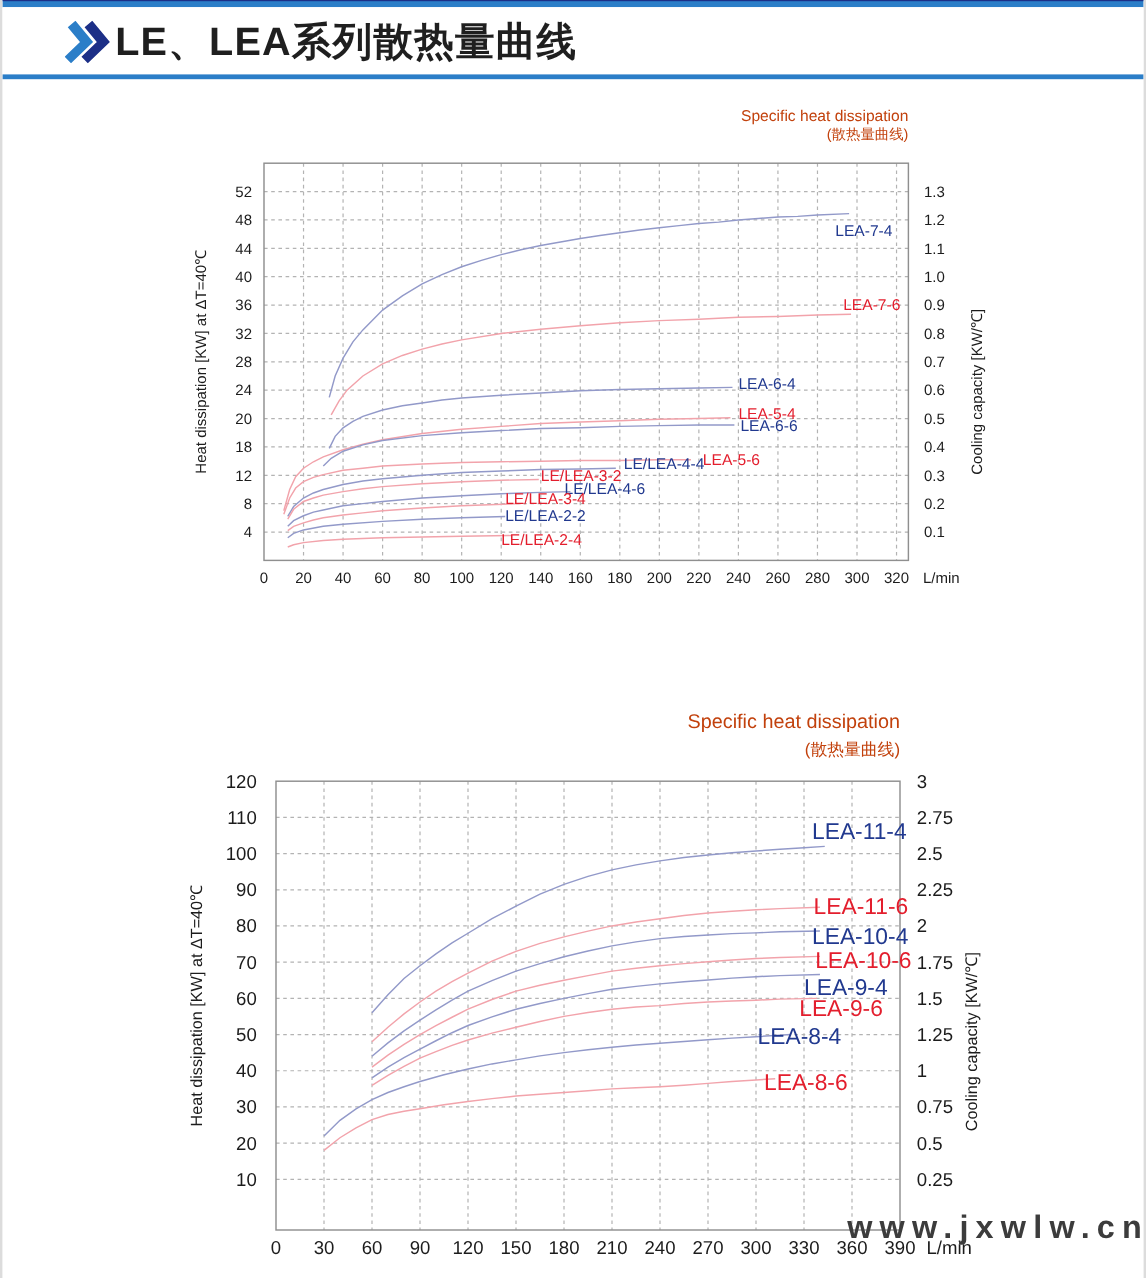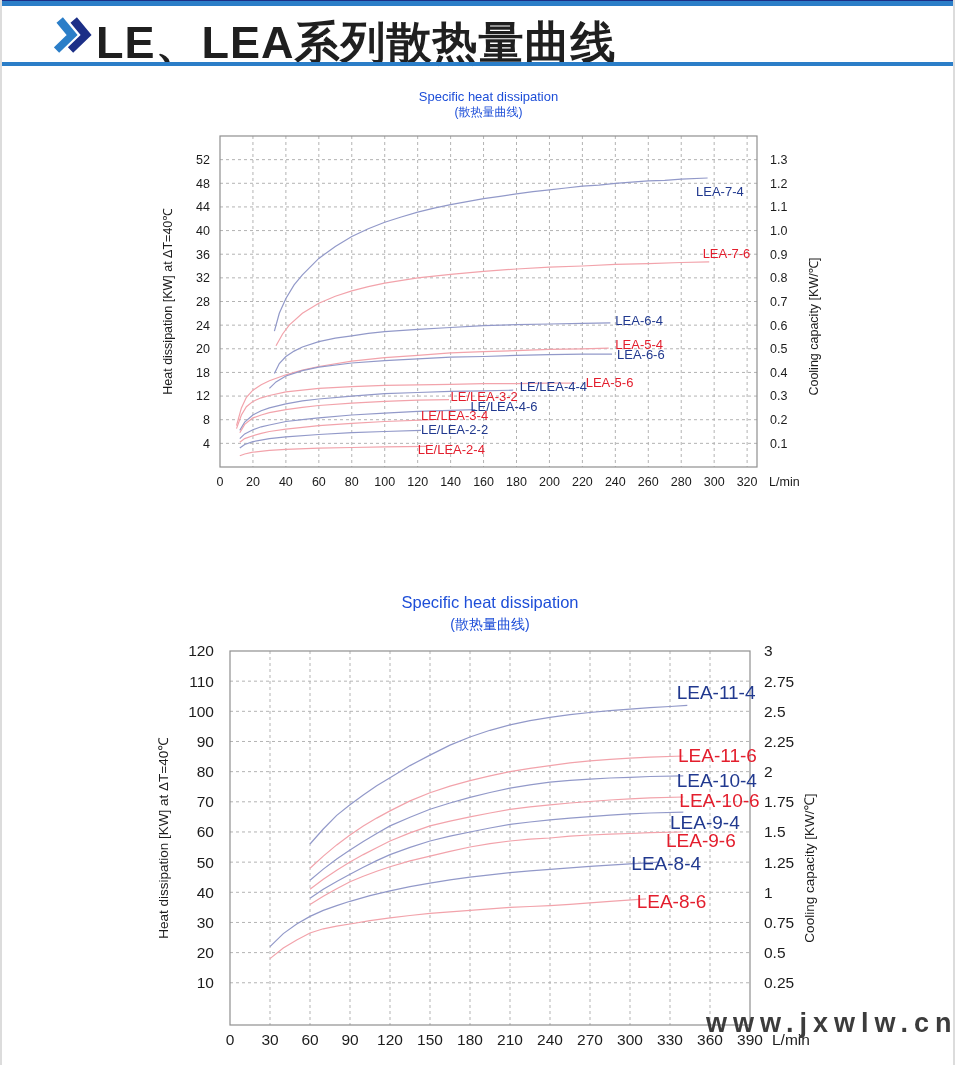--- a/index.html
+++ b/index.html
@@ -5,28 +5,28 @@
   html,body{margin:0;padding:0;background:#f2f2f2;}
   .page{
     position:relative;width:955px;height:1065px;margin:0 auto;background:#ffffff;
     font-family:"Liberation Sans",sans-serif;overflow:hidden;
     border-left:2px solid #dcdcdc;border-right:2px solid #dcdcdc;box-sizing:border-box;
   }
   .top-rule{position:absolute;left:0;top:0;width:100%;height:6px;background:#2b7ec8;border-top:1px solid #1c2f87;box-sizing:border-box;}
   .header{position:absolute;left:0;top:6px;width:100%;height:56px;background:#ffffff;}
   .chevron{position:absolute;left:52px;top:11px;}
   .page-title{
-    position:absolute;left:94px;top:7px;font-size:45px;font-weight:bold;color:#1f1f1f;
+    position:absolute;left:94px;top:7px;font-size:33px;font-weight:bold;color:#1f1f1f;
     letter-spacing:1px;white-space:nowrap;
   }
   .header-rule{position:absolute;left:0;top:62px;width:100%;height:4px;background:#2b7ec8;}
   .chart-block{position:absolute;left:0;width:955px;}
   #chart1-block{top:85px;height:430px;}
   #chart2-block{top:588px;height:477px;}
-  .c-title,.c-sub{position:absolute;text-align:center;color:#1d4ed8;white-space:nowrap;}
+  .c-title,.c-sub{position:absolute;text-align:right;color:#c2410c;white-space:nowrap;}
   #chart1-block .c-title{left:218px;width:537px;top:4px;font-size:13px;}
   #chart1-block .c-sub{left:218px;width:537px;top:19px;font-size:12px;}
   #chart2-block .c-title{left:228px;width:520px;top:5px;font-size:16.5px;}
   #chart2-block .c-sub{left:228px;width:520px;top:28px;font-size:14px;}
   svg{position:absolute;left:0;top:0;}
   svg text{font-family:"Liberation Sans",sans-serif;}
   .watermark{
     position:absolute;left:704px;top:1008px;width:260px;
     font-size:27px;font-weight:bold;letter-spacing:6px;color:#3c3c3c;white-space:nowrap;
   }

